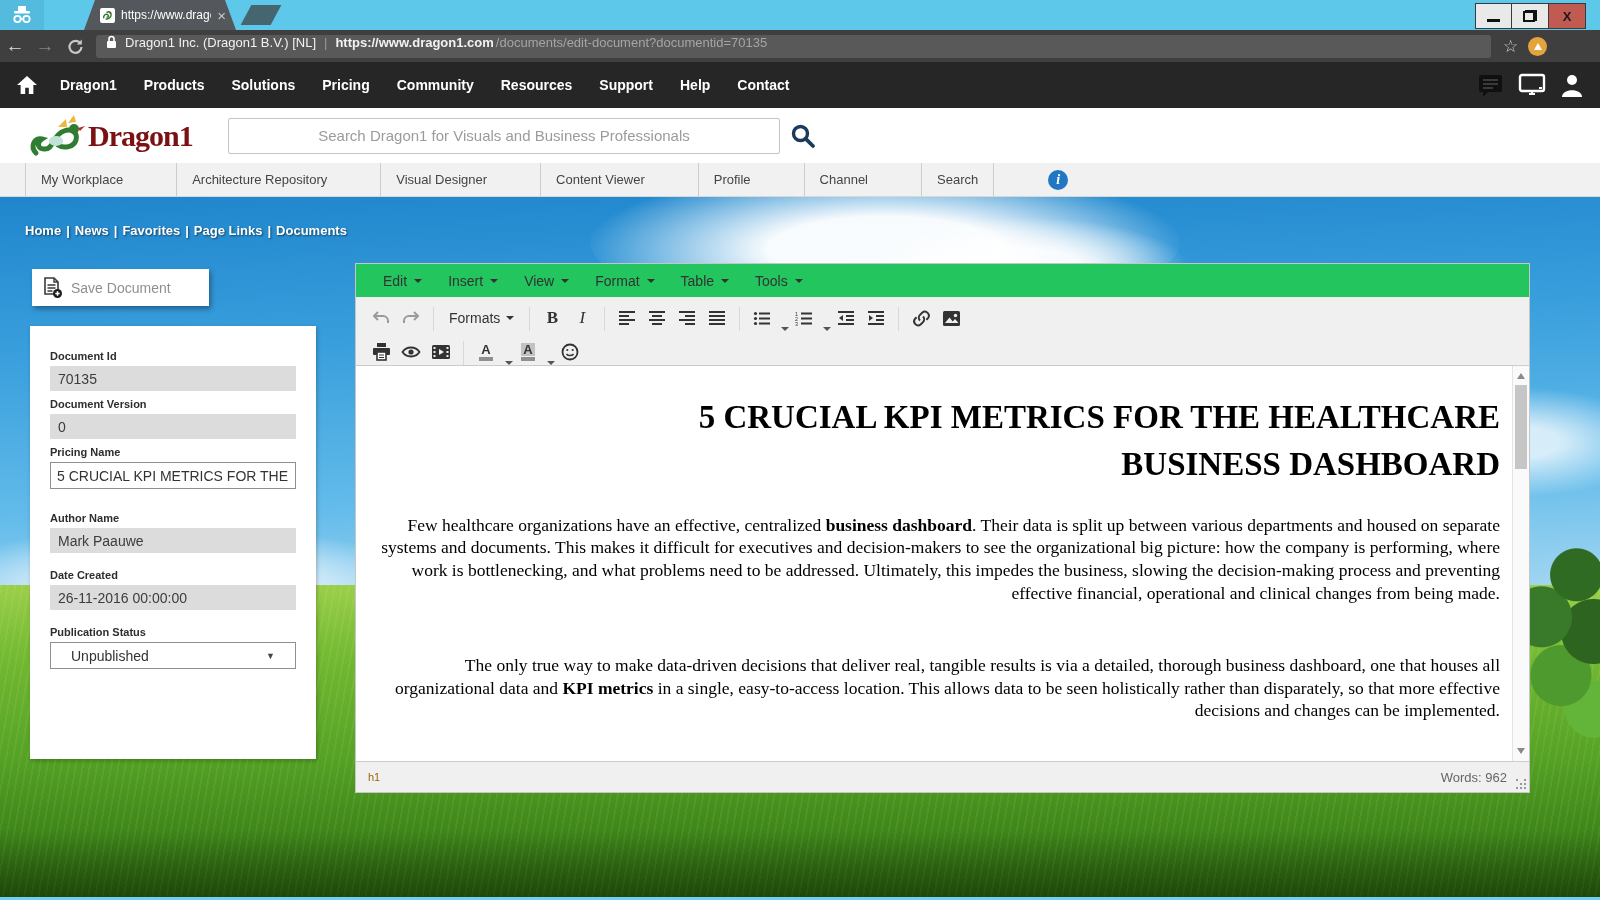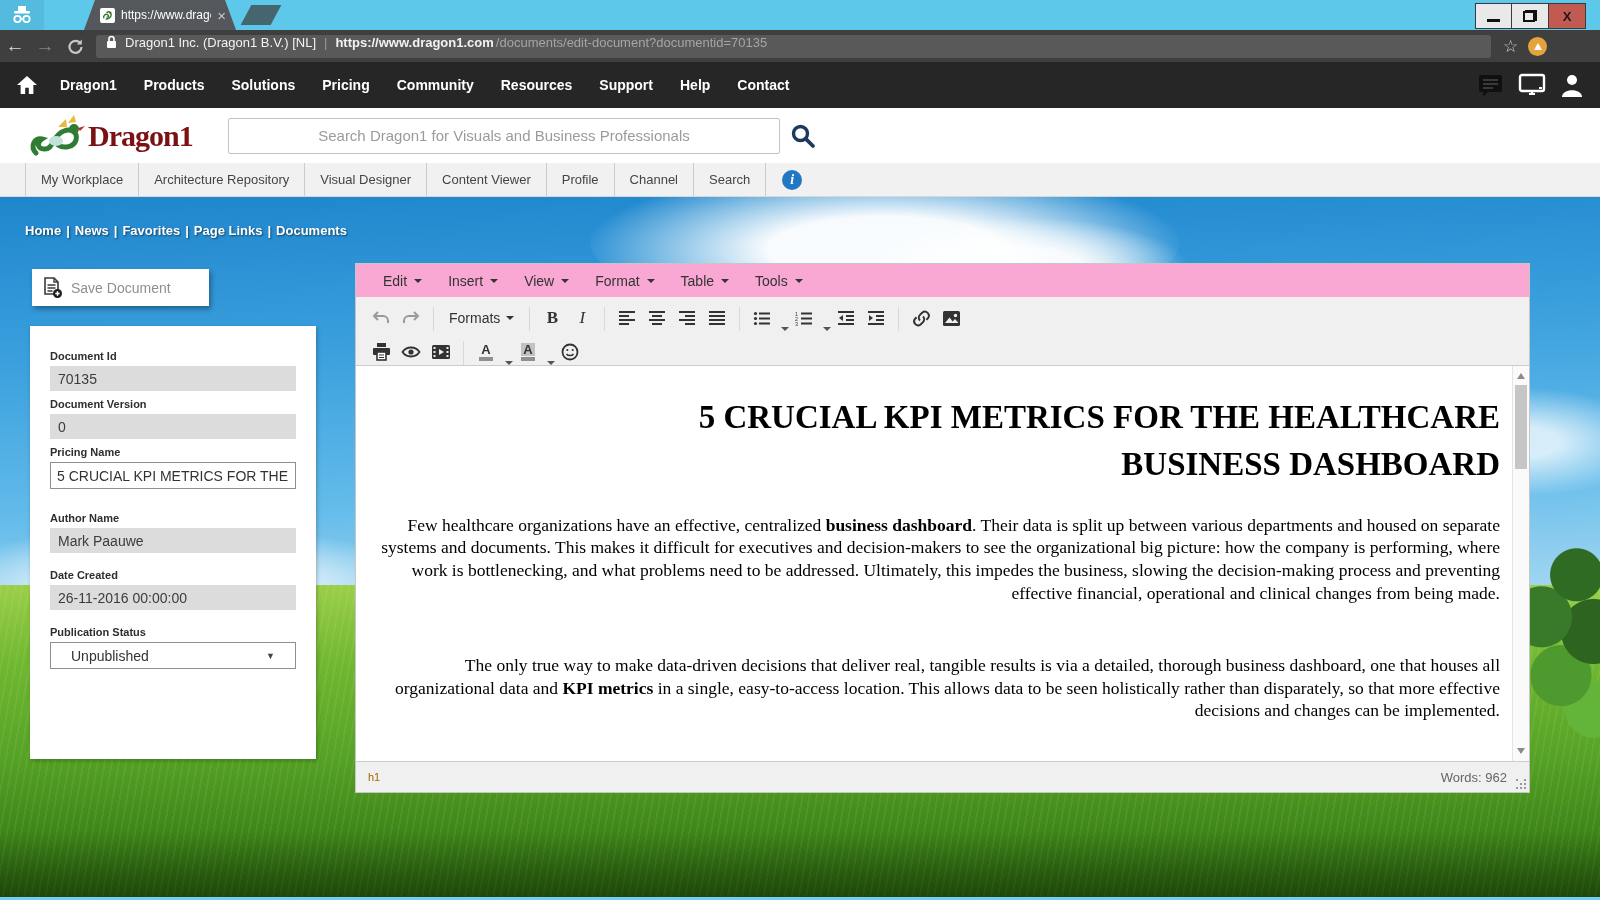--- a/index.html
+++ b/index.html
@@ -44,21 +44,21 @@
 
   
   .site-header { position:absolute; left:0; top:108px; width:1600px; height:55px; background:#fff; display:flex; align-items:center; }
   .logo-wrap { display:flex; align-items:center; margin-left:28px; width:200px; }
   .brand { font-family:"Liberation Serif", serif; font-weight:bold; font-size:30px; color:#7b1113; letter-spacing:-1px; margin-left:2px; }
   .search-input { width:552px; height:36px; border:1px solid #c4c4c4; border-radius:2px; font-size:15px; padding:0 12px; color:#333; font-family:"Liberation Sans", sans-serif;text-align:center; }
   .search-input::placeholder { color:#9b9b9b; }
   .search-btn { margin-left:10px; display:flex; }
 
   
-  .ws-nav { position:absolute; left:0; top:163px; width:1600px; height:34px; background:#f1f1f1; display:flex; align-items:stretch; padding-left:25px; border-bottom:1px solid #d8d8d8; }
+  .ws-nav { position:absolute; left:0; top:163px; width:1600px; height:34px; background:#f1f1f1; display:flex; align-items:stretch; padding-left:25px; border-bottom:1px solid #d8d8d8;gap:38px; }
   .ws-item { display:flex; align-items:center; padding:0 15px; font-size:13px; color:#444; border-left:1px solid #cccccc; white-space:nowrap; }
   .ws-item.last { border-right:1px solid #cccccc; }
   .info-ic { width:20px; height:20px; border-radius:50%; background:#2277c4; color:#fff; display:flex; align-items:center; justify-content:center; font-family:"Liberation Serif", serif; font-style:italic; font-weight:bold; font-size:14px; align-self:center; margin-left:16px; }
 
   
   .scene { position:absolute; left:0; top:197px; width:1600px; height:703px; background:linear-gradient(178deg, #1f86cd 0%, #3ba0dd 22%, #62bbea 42%, #a7d8f2 60%, #cfeaf8 66%); overflow:hidden; }
   .cloud { position:absolute; border-radius:50%; }
   .cloud.c1 { left:590px; top:-30px; width:590px; height:150px; background:radial-gradient(ellipse at 50% 55%, rgba(255,255,255,0.97) 28%, rgba(255,255,255,0) 72%); }
   .cloud.c1b { left:860px; top:20px; width:330px; height:100px; background:radial-gradient(ellipse at 50% 50%, rgba(255,255,255,0.9) 25%, rgba(255,255,255,0) 70%); }
   .cloud.c2 { right:-60px; top:190px; width:280px; height:110px; background:radial-gradient(ellipse at 50% 50%, rgba(255,255,255,0.75) 20%, rgba(255,255,255,0) 70%); }
@@ -84,21 +84,21 @@
   .panel { position:absolute; left:30px; top:129px; width:286px; height:433px; background:#fff; box-shadow:1px 2px 4px rgba(0,0,0,0.25); padding:24px 20px; }
   .f-label { font-size:11px; font-weight:bold; color:#2e2e2e; margin-bottom:4px; }
   .f-ro { height:25px; background:#dcdcdc; display:flex; align-items:center; padding:0 8px; font-size:14px; color:#3c3c3c; margin-bottom:7px; }
   .f-input { width:100%; height:27px; border:1px solid #8f8f8f; font-size:14px; padding:0 6px; color:#333; font-family:"Liberation Sans", sans-serif; margin-bottom:7px; }
   .gap-lg { margin-top:16px; }
   .f-select { height:27px; border:1px solid #8f8f8f; background:#fff; display:flex; align-items:center; justify-content:space-between; padding:0 20px; font-size:14px; color:#333; }
   .f-select .arr { font-size:9px; color:#444; }
 
   
   .editor { position:absolute; left:355px; top:66px; width:1175px; height:530px; background:#fff; border:1px solid #c6c6c6; display:flex; flex-direction:column; }
-  .menubar { height:33px; background:#f9a8d4; display:flex; align-items:center; padding-left:14px; }
+  .menubar { height:33px; background:#22c55e; display:flex; align-items:center; padding-left:14px; }
   .menu-item { display:flex; align-items:center; gap:7px; font-size:14px; color:#333; padding:0 13px; height:100%; }
   .caret { width:0; height:0; border-left:4px solid transparent; border-right:4px solid transparent; border-top:4px solid #333; }
   .toolbar { height:34px; background:#f0f0f0; display:flex; align-items:flex-end; padding:0 10px; }
   .tbtn { width:30px; height:26px; display:flex; align-items:center; justify-content:center; }
   .tbtn-w { display:flex; align-items:center; gap:6px; padding:0 8px; height:26px; font-size:14px; color:#333; }
   .tsep { width:1px; height:24px; background:#d8d8d8; margin:0 7px; }
   .b-glyph { font-family:"Liberation Serif", serif; font-weight:bold; font-size:17px; color:#333; }
   .i-glyph { font-family:"Liberation Serif", serif; font-style:italic; font-size:17px; color:#333; }
   .colorbtn { display:flex; flex-direction:column; align-items:center; line-height:1; }
   .colorbtn .A { font-size:13px; font-weight:bold; color:#333; }

